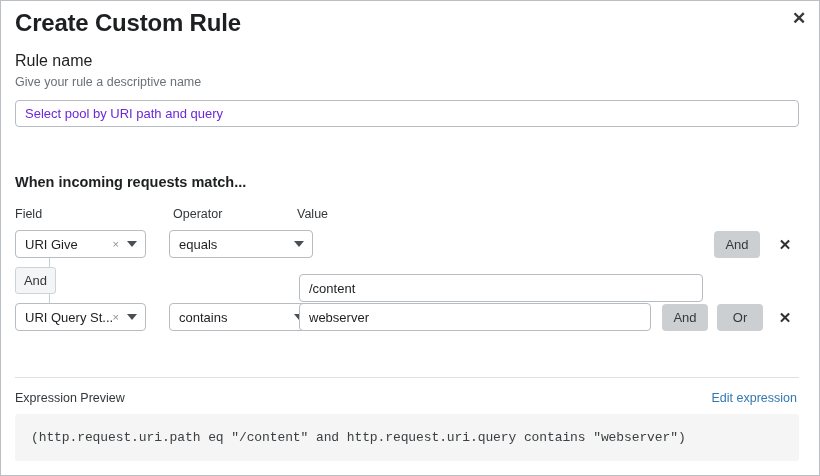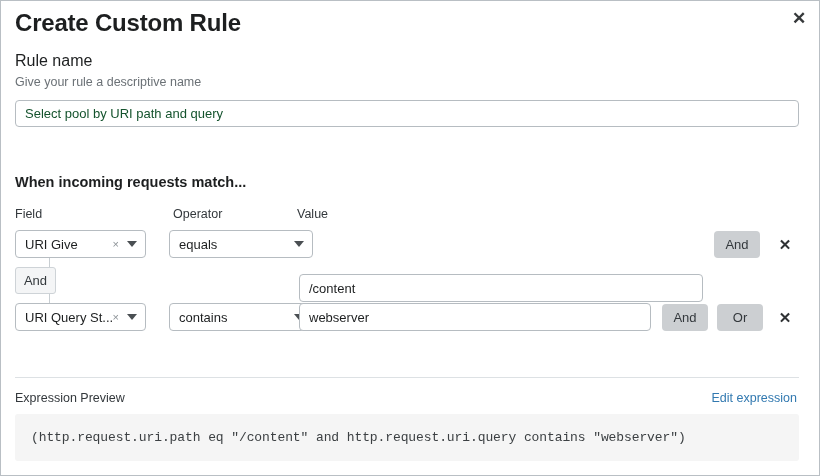--- a/index.html
+++ b/index.html
@@ -70,21 +70,21 @@
     left: 14px;
     top: 99px;
     width: 784px;
     height: 27px;
     box-sizing: border-box;
     border: 1px solid #b6bcc1;
     border-radius: 4px;
     background: #ffffff;
     font-family: "Liberation Sans", sans-serif;
     font-size: 13px;
-    color: #14532d;
+    color: #6d28d9;
     padding: 0 9px;
     outline: none;
   }
 
   
   .section-heading {
     position: absolute;
     left: 14px;
     top: 173px;
     font-size: 14.5px;

